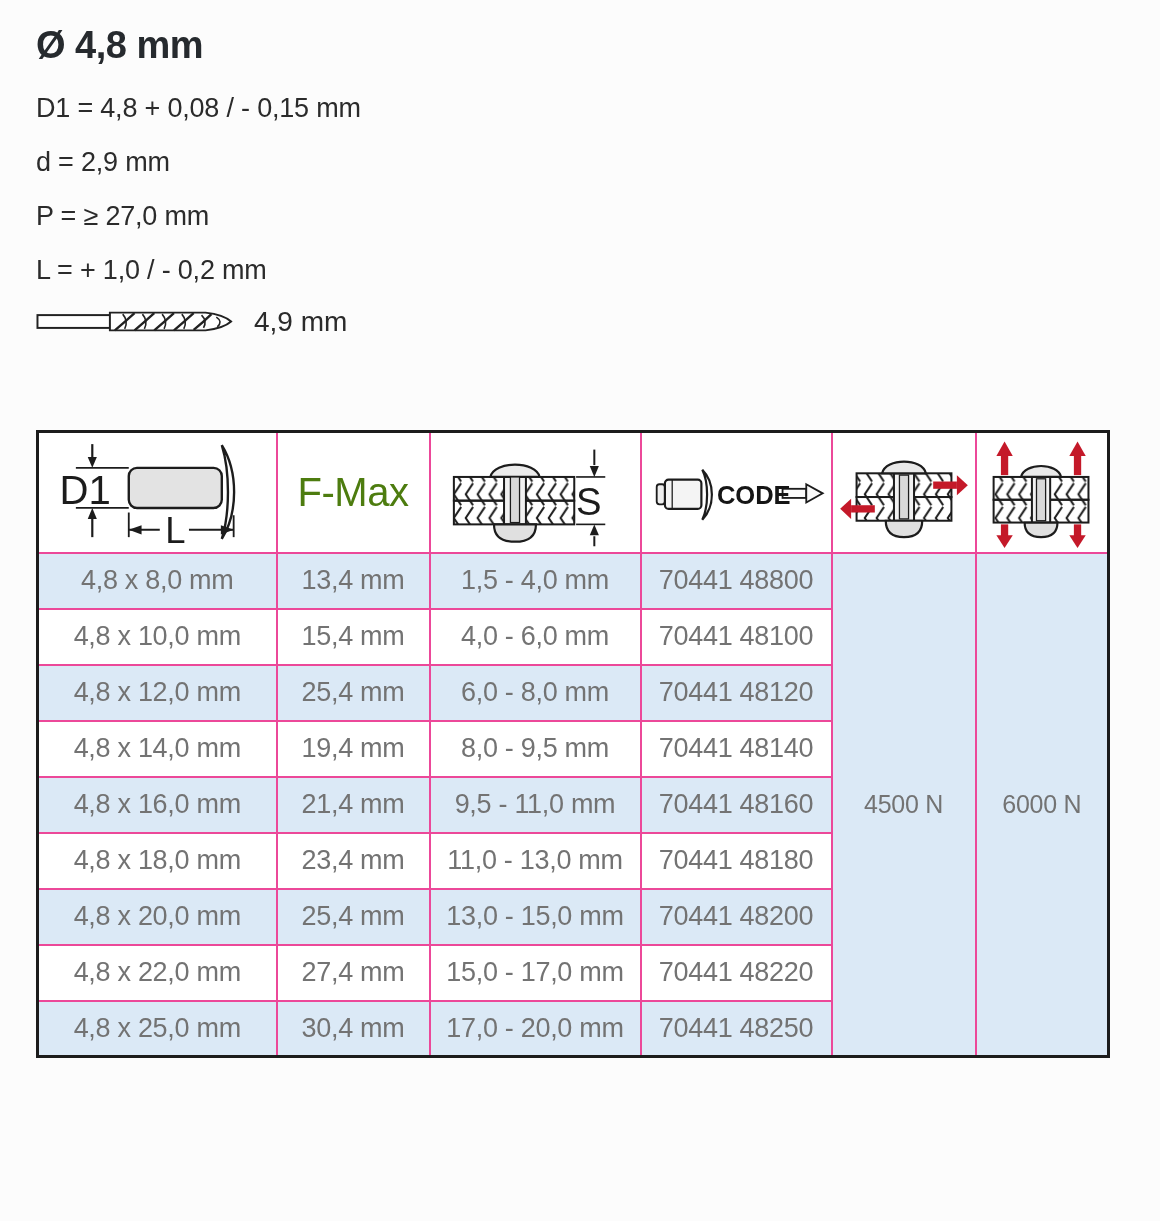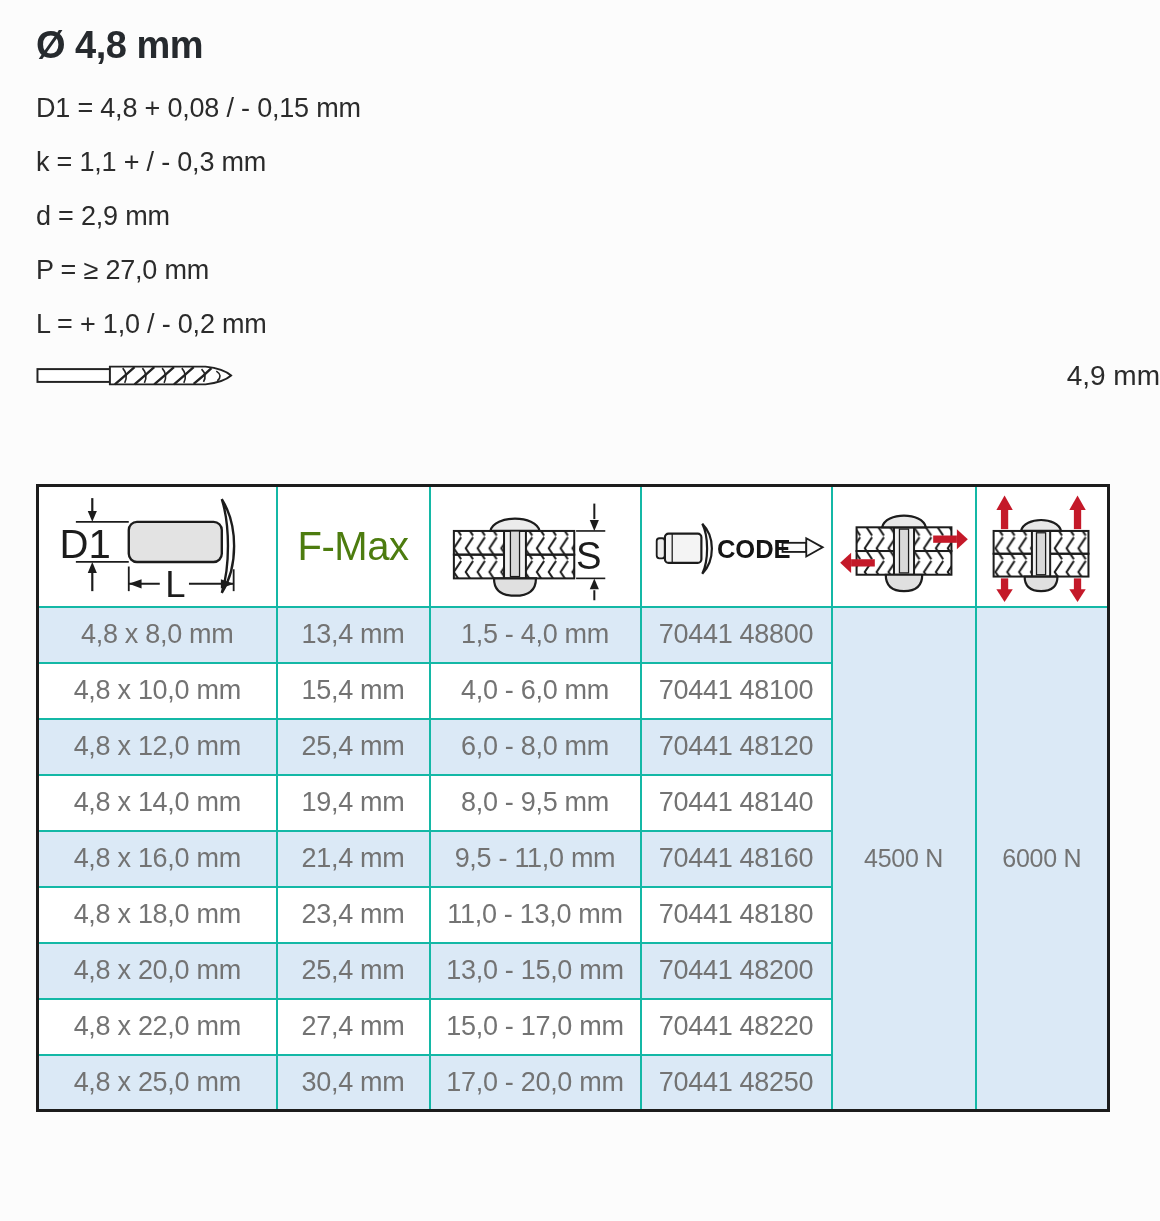--- a/index.html
+++ b/index.html
@@ -15,55 +15,54 @@
   .title {
     font-size:38px; font-weight:bold; color:#262a2e;
     letter-spacing:-0.5px; margin-bottom:14px;
   }
   .spec-list { }
   .spec-line {
     font-size:27px; line-height:54px; color:#2b2b2b; letter-spacing:-0.2px;
   }
   .drill-row {
     margin-top:6px; height:38px;
-    display:flex; align-items:center; gap:16px;justify-content:space-between;
+    display:flex; align-items:center; gap:16px;
   }
   .drill-row svg { display:block; }
   .drill-size { font-size:28px; color:#2b2b2b; }
 
   table.spec-table {
     margin-top:89px;
     border-collapse:collapse; table-layout:fixed;
     width:1071px;
     border:3px solid #1c1c1c;
     background:#ffffff;
   }
   .spec-table th, .spec-table td {
-    border:2px solid #14b8a6;
+    border:2px solid #ec4899;
     text-align:center; vertical-align:middle;
     font-weight:normal;
     overflow:hidden;
   }
   .spec-table th { height:121px; background:#ffffff; padding:2px; }
   .spec-table td { height:56px; font-size:27px; letter-spacing:-0.3px; color:#737373; }
   tr.alt td { background:#dbe9f6; }
   td.merged { background:#dbe9f6; font-size:25px; }
   .fmax-label { font-size:40px; color:#4d7c0f; letter-spacing:-0.5px; }
   .diagram-svg { display:block; margin:0 auto; }
 </style>
 </head>
 <body>
 
 <div class="page">
 
   <div class="title">Ø 4,8 mm</div>
 
   <div class="spec-list">
       <div class="spec-line">D1 = 4,8 + 0,08 / - 0,15 mm</div>
-      <div class="spec-line">k = 1,1 + / - 0,3 mm</div>
       <div class="spec-line">d = 2,9 mm</div>
       <div class="spec-line">P = ≥ 27,0 mm</div>
       <div class="spec-line">L = + 1,0 / - 0,2 mm</div>
     </div>
 
   <div class="drill-row">
     <span>
       <svg width="202" height="30" viewBox="0 0 205 28">
         <rect x="1.5" y="7" width="74" height="13" fill="#ffffff" stroke="#222" stroke-width="2"></rect>
         <path d="M75,4.5 H172 C185,6 193,9 198,13.5 C193,18 185,21 172,22.5 H75 Z" fill="#ffffff" stroke="#222" stroke-width="2"></path>

